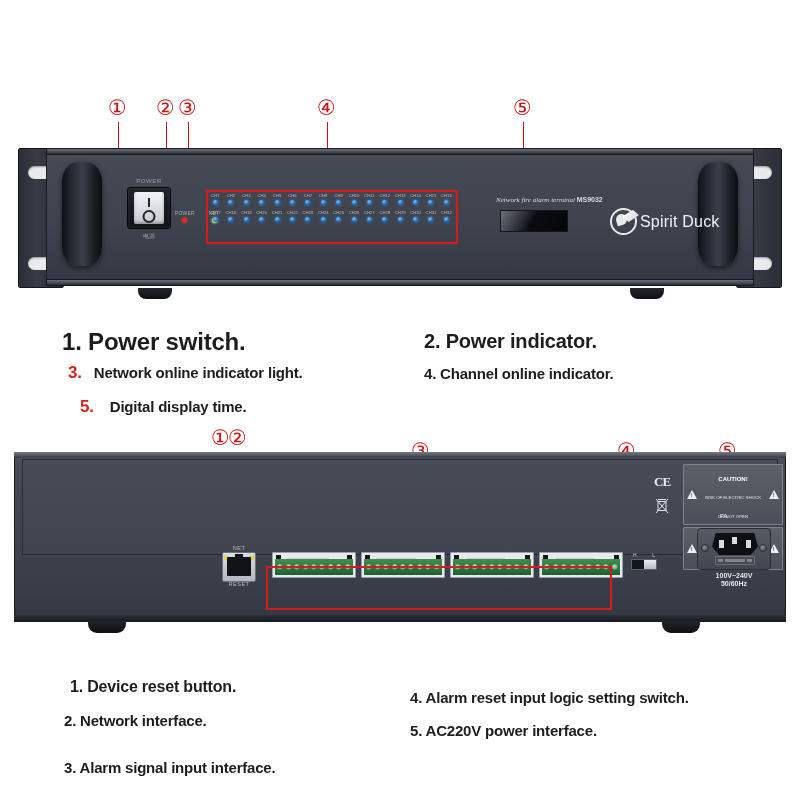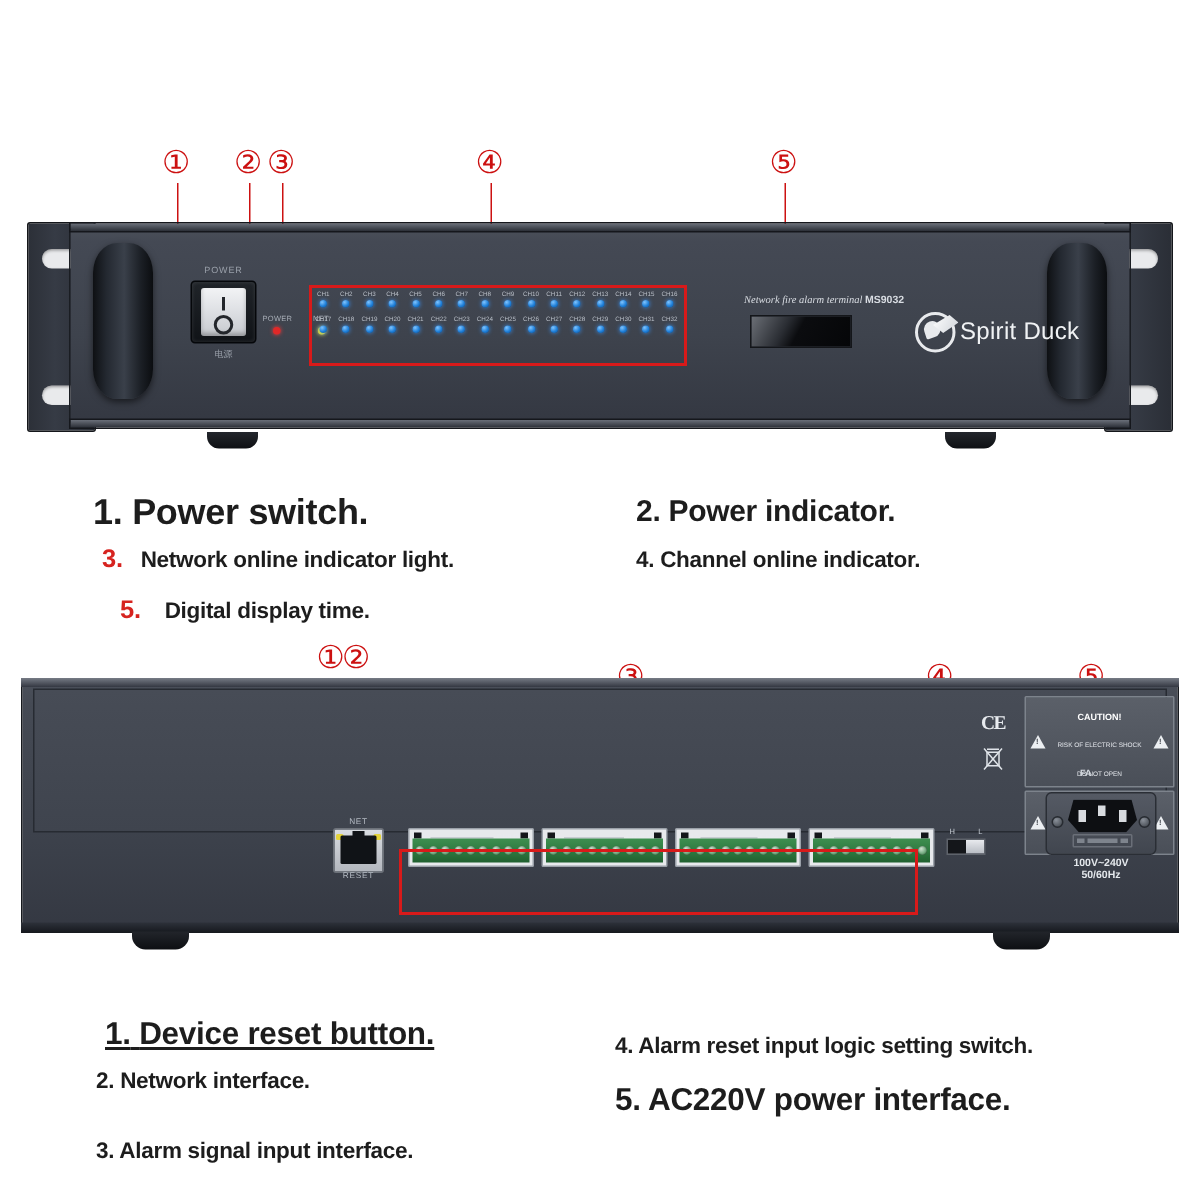--- a/index.html
+++ b/index.html
@@ -977,36 +977,36 @@
       <span>50/60Hz</span>
     </div>
   </div>
 </div>
 
 <div class="rear-foot" style="left:88px; top:621px;"></div>
 <div class="rear-foot" style="left:662px; top:621px;"></div>
 
 <div class="redbox" style="left:266px; top:566px; width:346px; height:44px;"></div>
 
-<div class="caption" style="left:70px; top:678px; font-size:21px; font-weight:bold;text-decoration:underline;">
+<div class="caption" style="left:70px; top:678px; font-size:16px; font-weight:bold;">
   <span>1.</span>
   <span>Device reset button.</span>
 </div>
 
 <div class="caption" style="left:64px; top:712px; font-size:15px; font-weight:bold;">
   <span>2.</span>
   <span>Network interface.</span>
 </div>
 
 <div class="caption" style="left:64px; top:743px; font-size:15px; font-weight:bold;margin-top:16px;">
   <span>3.</span>
   <span>Alarm signal input interface.</span>
 </div>
 
 <div class="caption" style="left:410px; top:689px; font-size:15px; font-weight:bold;">
   <span>4.</span>
   <span>Alarm reset input logic setting switch.</span>
 </div>
 
-<div class="caption" style="left:410px; top:722px; font-size:21px; font-weight:bold;">
+<div class="caption" style="left:410px; top:722px; font-size:15px; font-weight:bold;">
   <span>5.</span>
   <span>AC220V power interface.</span>
 </div>
 
 </body></html>

